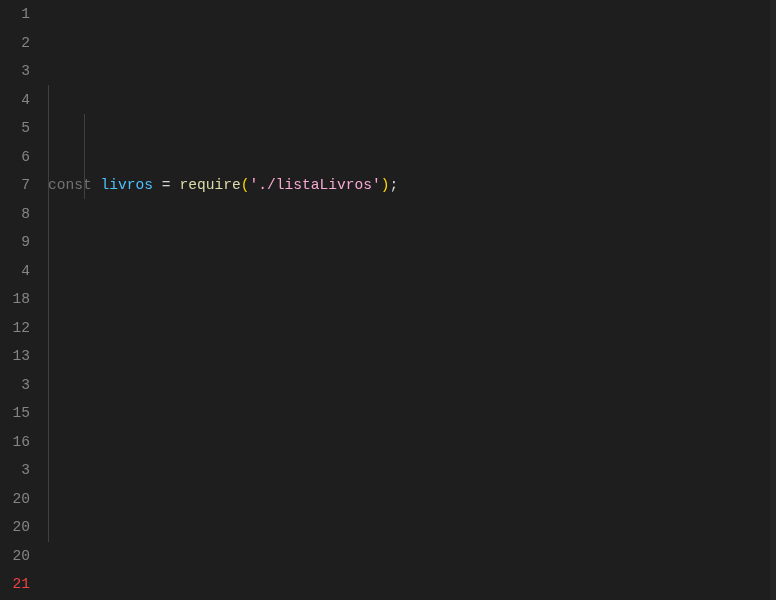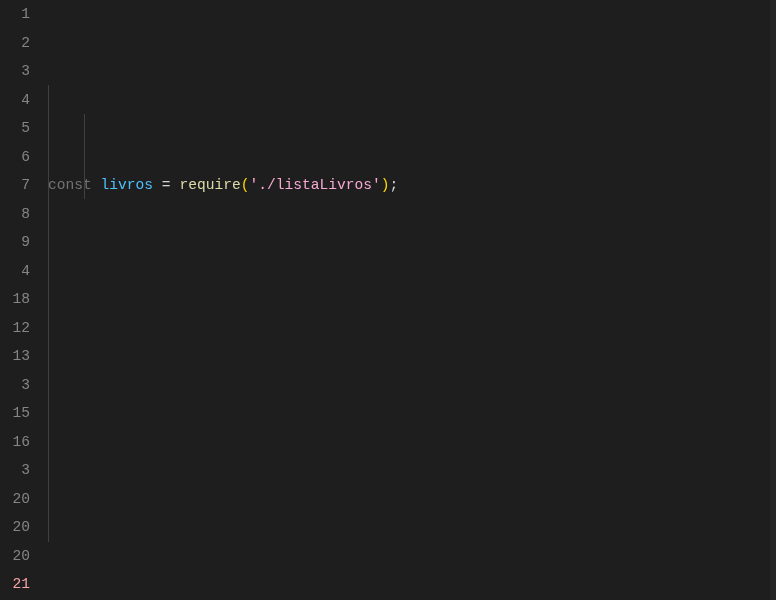--- a/index.html
+++ b/index.html
@@ -21,21 +21,21 @@
   }
   .gutter {
     width: 48px;
     text-align: right;
     padding-right: 18px;
     color: #858585;
     user-select: none;
     flex-shrink: 0;
   }
   .gutter .ln { height: 28.5px; }
-  .gutter .ln.active { color: #fca5a5; }
+  .gutter .ln.active { color: #ef4444; }
   .code {
     flex: 1;
     white-space: pre;
     position: relative;
     overflow: hidden;
   }
   .line { height: 28.5px; }
   .indent-guide {
     position: absolute;
     width: 1px;

